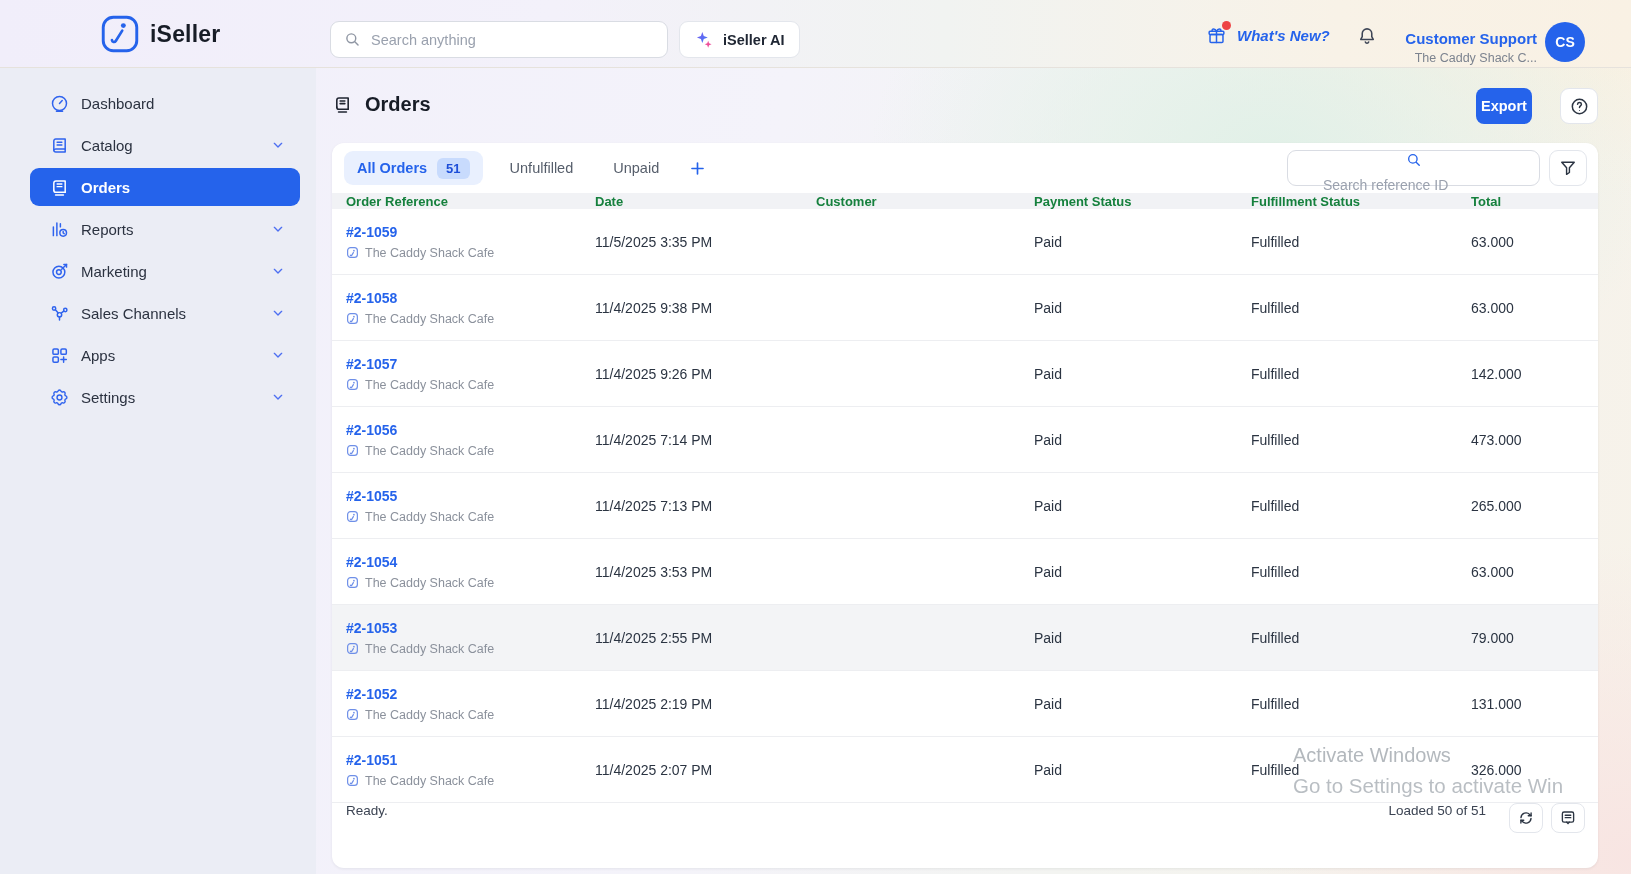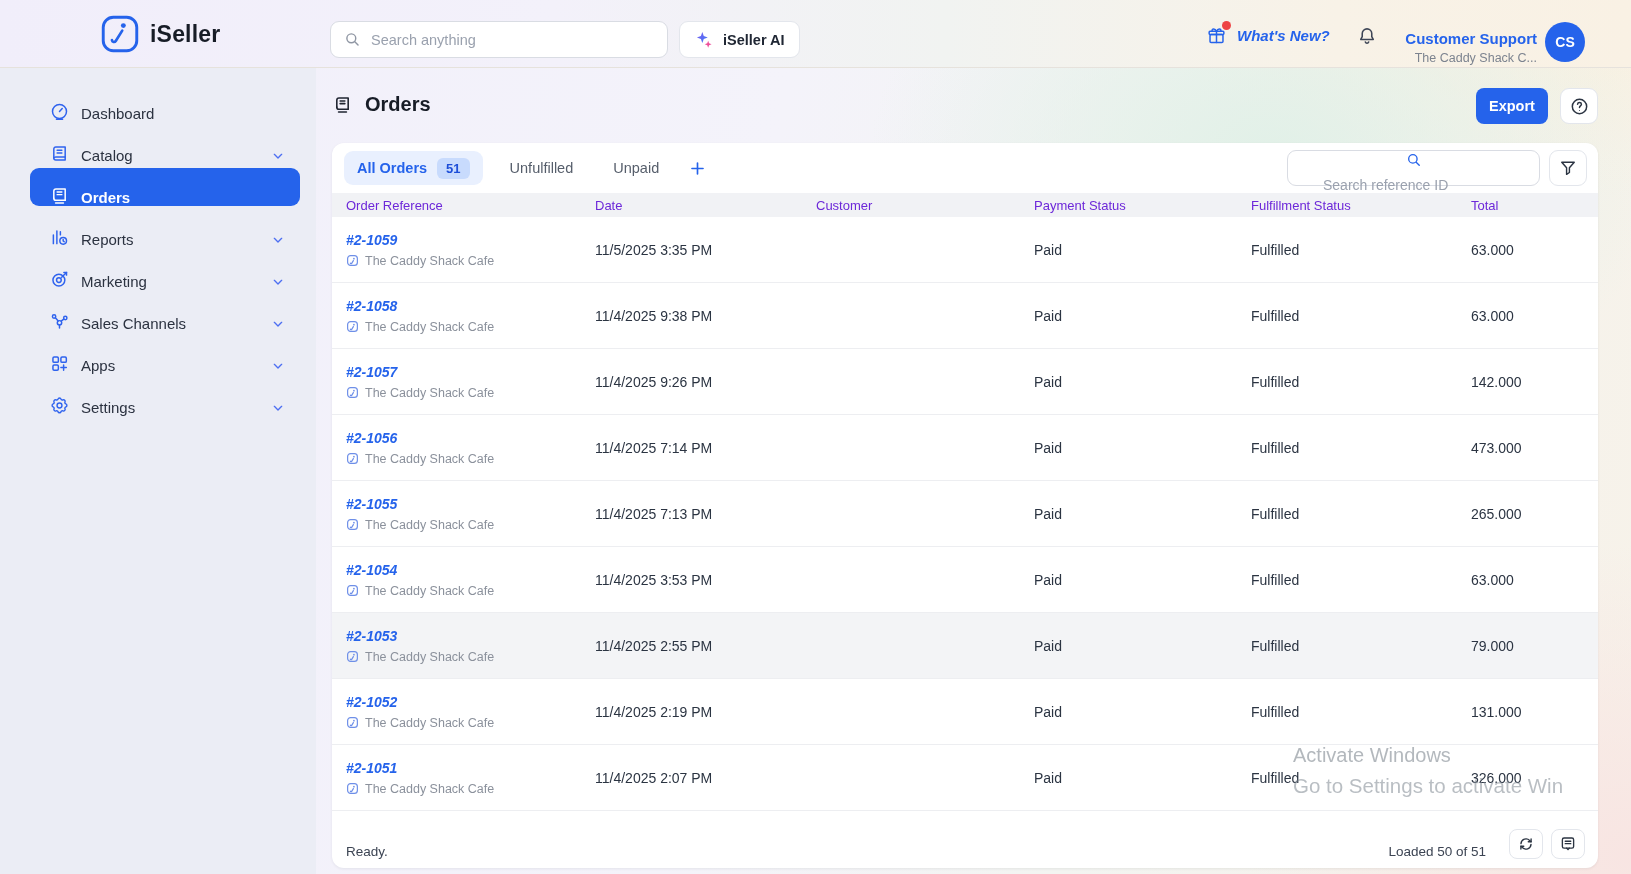--- a/index.html
+++ b/index.html
@@ -33,33 +33,33 @@
   .whats-new span { color:#2563eb; font-weight:700; font-size:15px; }
   .bell-btn { position:absolute; left:1356px; top:25px; background:none; border:none; cursor:pointer; color:#3e4656; }
   .account { position:absolute; left:1360px; top:30px; width:177px; text-align:right; cursor:pointer; }
   .account-name { color:#2563eb; font-weight:700; font-size:15px; }
   .account-store { color:#7c838f; font-size:12.5px; margin-top:4px; }
   .avatar { position:absolute; left:1545px; top:22px; width:40px; height:40px; border-radius:50%;
     background:#2563eb; color:#fff; font-size:14px; font-weight:700; display:flex; align-items:center; justify-content:center; cursor:pointer; }
 
   
   .sidebar { position:absolute; top:68px; left:0; width:316px; height:806px; background:#ebedf5; padding-top:16px; }
-  .side-item { height:38px; margin:0 16px 4px 30px; border-radius:9px; display:flex; align-items:flex-end;
+  .side-item { height:38px; margin:0 16px 4px 30px; border-radius:9px; display:flex; align-items:center;
     padding:0 14px 0 19px; gap:11px; cursor:pointer; color:#2b3240; }
   .side-item .lbl { flex:1; font-size:15px; font-weight:500; }
   .side-item .ic { color:#2f63ee; }
   .side-item .chev { color:#4d6ff2; }
   .side-item.active { background:#2563eb; color:#fff; }
   .side-item.active .lbl { font-weight:700; color:#fff; }
   .side-item.active .ic { color:#fff; }
 
   
   .page-title { position:absolute; left:332px; top:93px; display:flex; align-items:center; gap:12px; }
   .page-title h1 { font-size:20px; font-weight:700; color:#171c26; }
-  .export-btn { position:absolute; left:1476px; top:88px; width:72px; height:36px; background:#2563eb; color:#fff;
+  .export-btn { position:absolute; left:1476px; top:88px; width:56px; height:36px; background:#2563eb; color:#fff;
     border:none; border-radius:8px; font-size:14.5px; font-weight:700; font-family:inherit; cursor:pointer; }
   .help-btn { position:absolute; left:1560px; top:88px; width:38px; height:36px; background:#fff;
     border:1px solid #e3e6ec; border-radius:9px; display:flex; align-items:center; justify-content:center; color:#2b3442; cursor:pointer; }
 
   
   .card { position:absolute; left:332px; top:143px; width:1266px; height:725px; background:#fff;
     border-radius:12px; box-shadow:0 1px 3px rgba(16,24,40,.07); }
   .tabbar { position:relative; height:50px; display:flex; align-items:center; padding-left:12px; }
   .tab-active { height:34px; background:#e9f0fe; border-radius:9px; display:flex; align-items:center; gap:10px;
     padding:0 13px; cursor:pointer; }
@@ -68,29 +68,29 @@
   .tab { color:#565e6b; font-size:14.5px; font-weight:500; padding:0 13px; margin-left:14px; cursor:pointer; }
   .tab-add { margin-left:16px; background:none; border:none; color:#2563eb; cursor:pointer; }
   .ref-search { position:absolute; right:58px; top:7px; width:253px; height:36px; background:#fff;
     border:1px solid #d9dce3; border-radius:9px; display:flex; align-items:center; gap:8px; padding:0 11px;flex-direction:column; }
   .ref-search input { border:none; outline:none; flex:1; font-size:14px; color:#3c4453; background:transparent; font-family:inherit; }
   .ref-search input::placeholder { color:#9aa1ae; }
   .filter-btn { position:absolute; right:11px; top:7px; width:38px; height:36px; background:#fff;
     border:1px solid #e3e6ec; border-radius:9px; display:flex; align-items:center; justify-content:center; color:#2b3442; cursor:pointer; }
 
   .thead, .trow { display:grid; grid-template-columns:249px 221px 218px 217px 220px 1fr; padding-left:14px; align-items:center; }
-  .thead { height:24px; background:#f1f2f5; font-size:13px; font-weight:400; color:#6d28d9; }
+  .thead { height:16px; background:#f1f2f5; font-size:13px; font-weight:700; color:#15803d; }
   .trow { height:66px; border-bottom:1px solid #edeef1; font-size:14px; color:#2b3442; cursor:pointer; }
   .trow.hl { background:#f3f4f6; }
   .ref-cell { display:flex; flex-direction:column; gap:6px; }
-  .ref-link { color:#2563eb; font-weight:700; font-size:14px; text-decoration:none;font-style:italic; }
+  .ref-link { color:#2563eb; font-weight:700; font-size:14px; text-decoration:none; }
   .store { display:flex; align-items:center; gap:6px; color:#8b919c; font-size:12.5px; }
   .store .mini { color:#6e8fe8; }
 
-  .tfoot { height:48px; display:flex; align-items:flex-end; padding:0 13px 0 14px; }
+  .tfoot { height:48px; display:flex; align-items:flex-start; padding:0 13px 0 14px; }
   .ready { font-size:13.5px; color:#3c4453; }
   .loaded { margin-left:auto; font-size:13.5px; color:#3c4453; margin-right:15px; }
   .foot-btn { width:34px; height:30px; border:1px solid #e3e6ec; border-radius:8px; background:#fff;
     display:flex; align-items:center; justify-content:center; color:#2b3442; cursor:pointer; margin-left:8px; }
 
   
   .wm { position:absolute; left:1293px; top:744px; white-space:nowrap; pointer-events:none; }
   .wm-1 { font-size:20px; color:rgba(128,136,145,.6); }
   .wm-2 { font-size:20.5px; color:rgba(128,136,145,.55); margin-top:7px; }
 </style>

